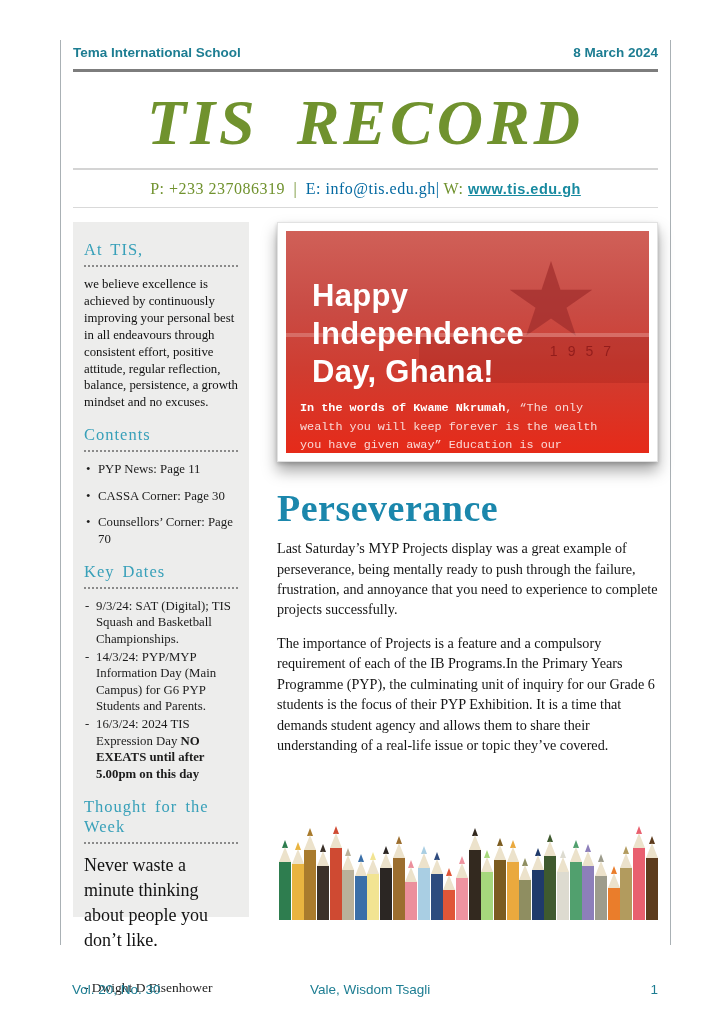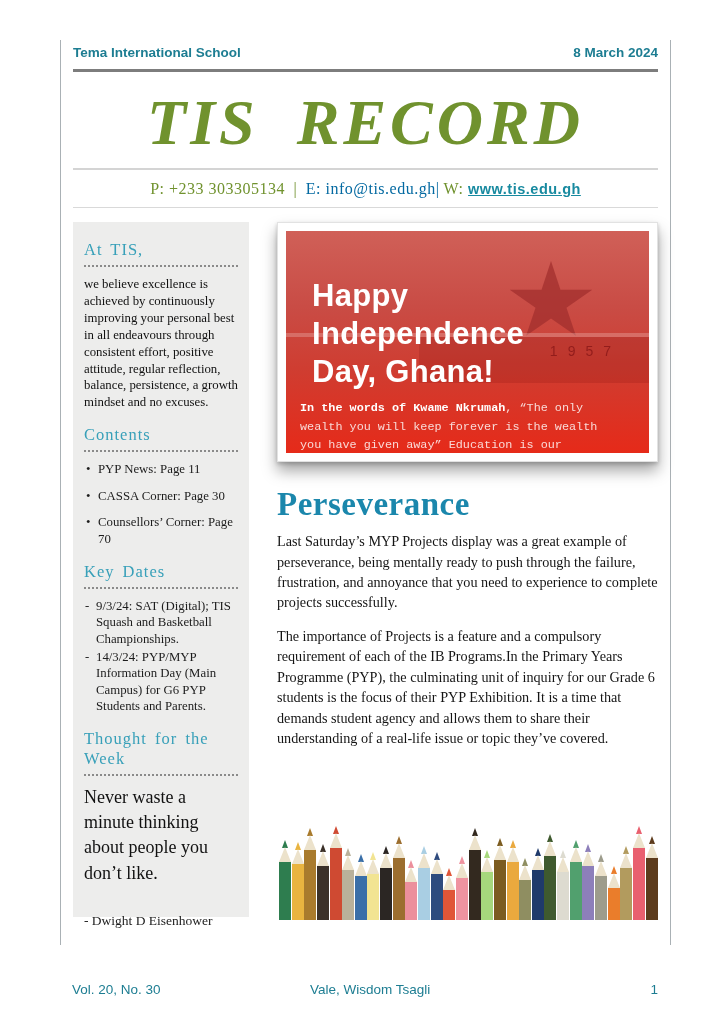--- a/index.html
+++ b/index.html
@@ -39,21 +39,21 @@
   .photo-card{background:#fff;padding:8px;box-shadow:0 9px 14px rgba(0,0,0,0.35),0 2px 4px rgba(0,0,0,0.2);border:1px solid #e2e2e2;box-sizing:border-box;width:381px;}
   .banner{position:relative;height:222px;background:linear-gradient(180deg,#d06058 0%,#c94c45 34%,#cf3d31 62%,#e62a19 100%);overflow:hidden;}
   .banner .star{position:absolute;top:30px;right:55px;width:86px;height:82px;background:#a12f2d;opacity:0.75;clip-path:polygon(50% 0%,61% 35%,98% 35%,68% 57%,79% 91%,50% 70%,21% 91%,32% 57%,2% 35%,39% 35%);}
   .banner .arch{position:absolute;top:102px;left:0;right:0;height:4px;background:rgba(255,255,255,0.22);}
   .banner .arch2{position:absolute;top:106px;right:0;width:230px;height:46px;background:rgba(120,10,10,0.18);}
   .banner .year{position:absolute;top:112px;right:28px;color:rgba(140,25,25,0.85);font-family:"Liberation Sans",sans-serif;font-size:14px;letter-spacing:10px;}
   .banner-title{position:absolute;left:26px;top:46px;color:#fff;font-family:"Liberation Sans",sans-serif;font-weight:bold;font-size:31px;line-height:1.23;letter-spacing:0.3px;}
   .banner-quote{position:absolute;left:14px;top:168px;width:312px;color:#fff;font-family:Liberation Mono, monospace;font-size:11.8px;line-height:1.58;}
   .banner-quote .rest{color:rgba(255,255,255,0.82);font-weight:normal;}
 
-  .article-heading{margin:24px 0 8px 0;font-size:33px;font-weight:bold;color:#1b87ac;letter-spacing:0.5px;}
+  .article-heading{margin:24px 0 8px 0;font-size:38px;font-weight:bold;color:#1b87ac;letter-spacing:0.5px;}
   .article p{margin:0 0 13px 0;font-size:14.2px;line-height:1.44;color:#141414;}
 
   .pencils-row{position:absolute;left:2px;right:0;bottom:0;display:flex;align-items:flex-end;justify-content:space-between;height:100px;}
   .pencil{display:flex;flex-direction:column;align-items:center;width:12px;}
   .pencil .lead{width:0;height:0;border-left:3px solid transparent;border-right:3px solid transparent;border-bottom:8px solid #000;margin-bottom:-1px;}
   .pencil .wood{width:0;height:0;border-left:6px solid transparent;border-right:6px solid transparent;border-bottom:15px solid #ece2cb;}
   .pencil .body{width:12px;}
 
   
   .footer{position:absolute;left:60px;right:56px;bottom:48px;font-family:"Liberation Sans",sans-serif;font-size:13.5px;color:#1d7d92;}
@@ -70,21 +70,21 @@
     <div class="top-row">
       <span>Tema International School</span>
       <span>8 March 2024</span>
     </div>
     <div class="rule-dark"></div>
 
     <h1 class="newsletter-title">TIS RECORD</h1>
     <div class="rule-light"></div>
 
     <div class="contact-line">
-      <span class="olive">P: +233 303305134</span>
+      <span class="olive">P: +233 237086319</span>
       <span class="sep">|</span>
       <span class="email">E: info@tis.edu.gh|</span>
       <span class="olive">W:</span>
       <a href="#" class="weblink">www.tis.edu.gh</a>
     </div>
     <div class="rule-light2"></div>
 
     <div class="columns">
       <aside class="sidebar">
         <div class="sb-heading">At TIS,</div>
@@ -97,20 +97,21 @@
           <li>PYP News: Page 11</li>
           <li>CASSA Corner: Page 30</li>
           <li>Counsellors’ Corner: Page 70</li>
         </ul>
 
         <div class="sb-heading">Key Dates</div>
         <div class="dotline"></div>
         <ul class="sb-list dashes">
           <li><span>9/3/24: SAT (Digital); TIS Squash and Basketball Championships.</span><span class="bold"></span></li>
           <li><span>14/3/24: PYP/MYP Information Day (Main Campus) for G6 PYP Students and Parents.</span><span class="bold"></span></li>
+          <li><span>16/3/24: 2024 TIS Expression Day </span><span class="bold">NO EXEATS until after 5.00pm on this day</span></li>
         </ul>
 
         <div class="sb-heading">Thought for the Week</div>
         <div class="dotline"></div>
         <div class="sb-text" style="font-size:18px;line-height:1.4;">Never waste a minute thinking about people you don’t like.</div>
         <div class="sb-attrib">- Dwight D Eisenhower</div>
       </aside>
 
       <main class="main">
         <div class="photo-card">

